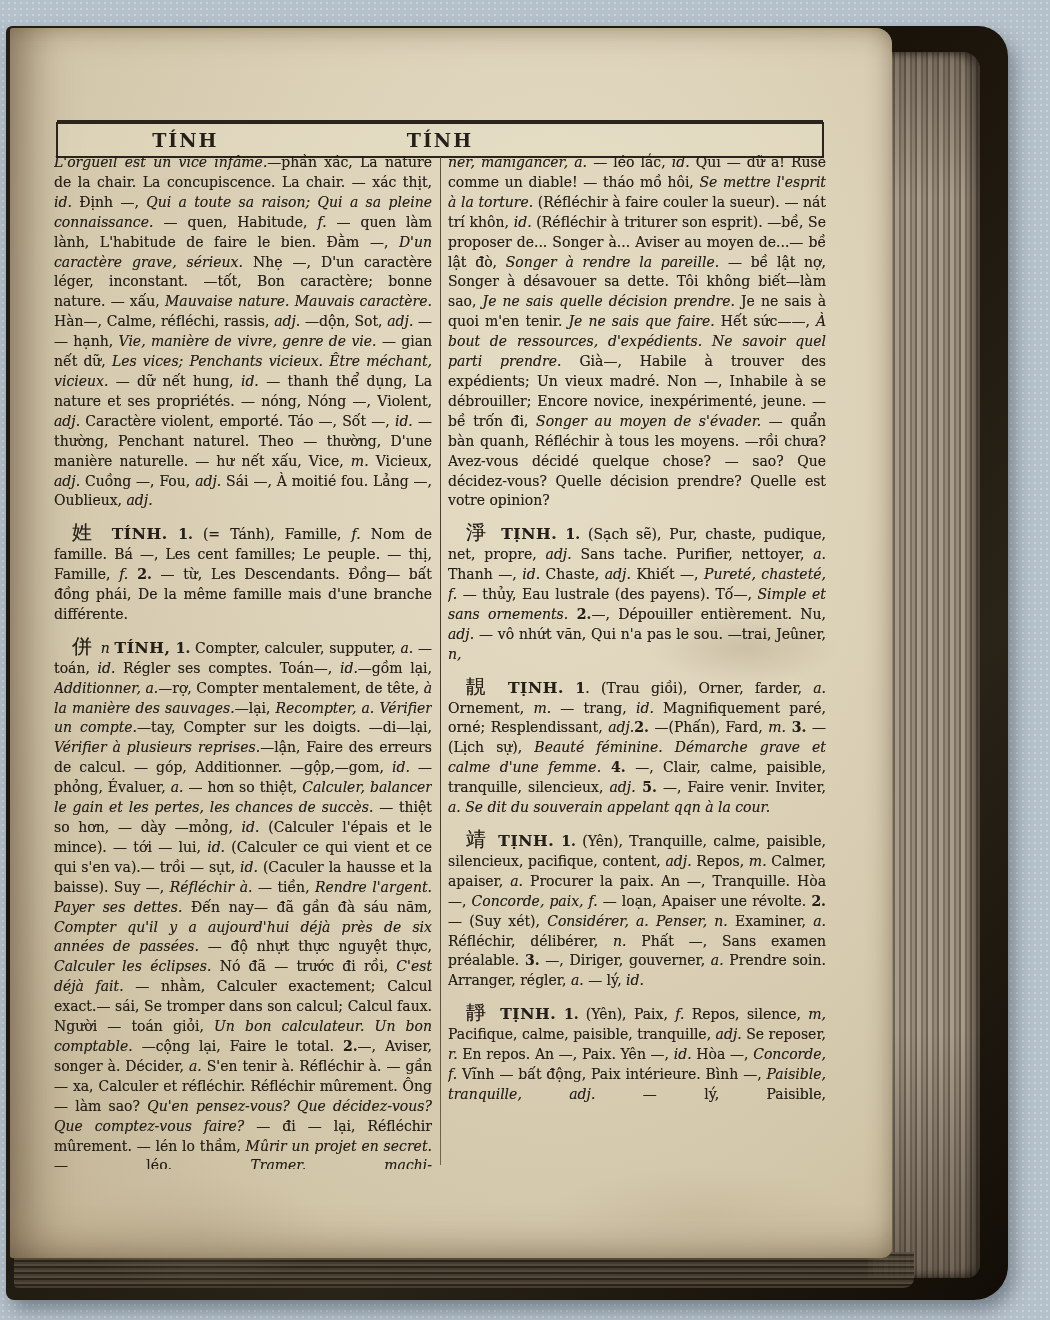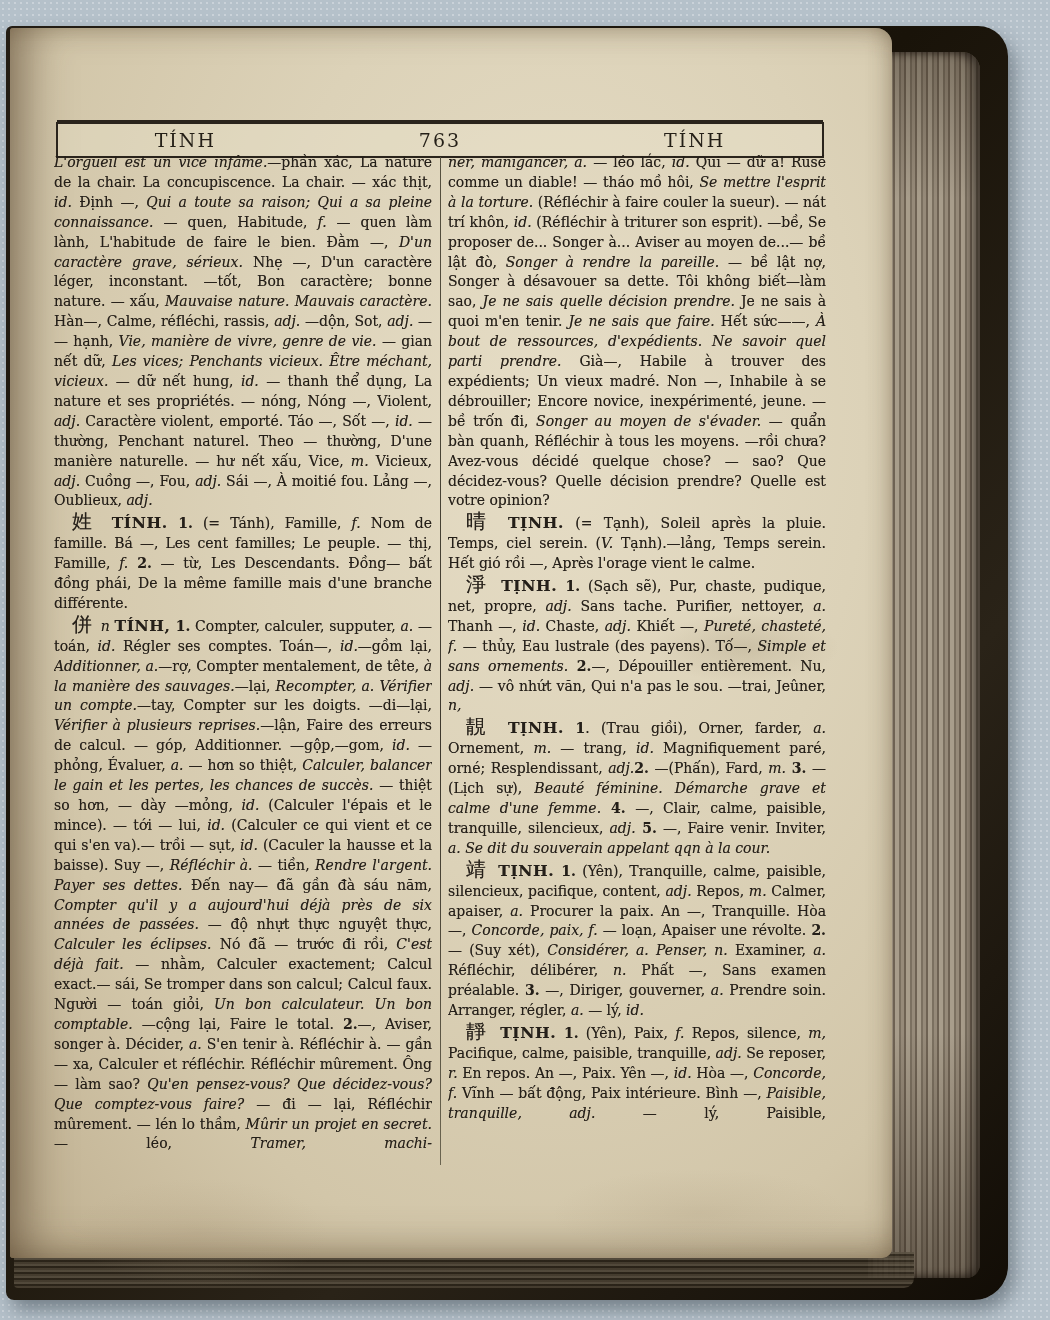--- a/index.html
+++ b/index.html
@@ -52,35 +52,35 @@
 
   
   .running-head{
     position:absolute;left:46px;top:94px;width:764px;height:32px;
     border:2px solid #2a241c;
     box-shadow:0 -3px 0 -1px #2a241c, inset 0 0 0 1px rgba(220,210,185,.4);
     display:grid;grid-template-columns:1fr 1fr 1fr;align-items:center;
     background:rgba(236,228,206,.35);
   }
   .running-head span{
-    text-align:center;font-weight:400;font-size:19px;letter-spacing:2px;color:#241f17;
+    text-align:center;font-weight:700;font-size:19px;letter-spacing:2px;color:#241f17;
   }
   
   .textblock{
     position:absolute;left:44px;top:125px;width:772px;height:1020px;
     display:flex;color:#241f19;
   }
   .col{
     width:378px;height:1016px;overflow:hidden;
     font-size:14px;line-height:19.9px;text-align:justify;
     text-shadow:0 0 0.5px rgba(45,35,25,.55);
   }
   .divider{width:1px;height:1008px;background:linear-gradient(180deg,#55503f,#3c372c 60%,#6a6450);margin:4px 7px 0 8px;}
   .col p{margin:0;padding:0;}
-  .col p.entry{text-indent:18px;}
+  .col p.entry{margin-top:11px;text-indent:18px;}
   .col p.jlast{text-align-last:justify;}
   .s0{font-style:normal;}
   .s1{font-style:italic;}
   .s2{font-weight:700;}
   .s4{font-size:20px;line-height:1;font-family:"DejaVu Sans","Liberation Sans",sans-serif;letter-spacing:1px;}
   .s5{font-weight:700;font-size:15.5px;letter-spacing:.6px;}
 </style>
 </head>
 <body>
 
@@ -89,34 +89,32 @@
   <div class="fore-edge"></div>
   <div class="bottom-edge"></div>
 
   <div class="page">
     <div class="stain a"></div>
     <div class="stain b"></div>
     <div class="stain c"></div>
 
     <div class="running-head">
       <span>TÍNH</span>
-      <span>763</span>
       <span>TÍNH</span>
     </div>
 
     <div class="textblock">
       <div class="col">
           <p class="cont"><span class="s1">L'orgueil est un vice infâme.</span><span class="s0">—phần xác, La nature de la chair. La concupiscence. La chair. — xác thịt, </span><span class="s1">id.</span><span class="s0"> Định —, </span><span class="s1">Qui a toute sa raison; Qui a sa pleine connaissance.</span><span class="s0"> — quen, Habitude, </span><span class="s1">f.</span><span class="s0"> — quen làm lành, L'habitude de faire le bien. Đằm —, </span><span class="s1">D'un caractère grave, sérieux.</span><span class="s0"> Nhẹ —, D'un caractère léger, inconstant. —tốt, Bon caractère; bonne nature. — xấu, </span><span class="s1">Mauvaise nature. Mauvais caractère.</span><span class="s0"> Hàn—, Calme, réfléchi, rassis, </span><span class="s1">adj.</span><span class="s0"> —dộn, Sot, </span><span class="s1">adj.</span><span class="s0"> — — hạnh, </span><span class="s1">Vie, manière de vivre, genre de vie.</span><span class="s0"> — gian nết dữ, </span><span class="s1">Les vices; Penchants vicieux. Être méchant, vicieux.</span><span class="s0"> — dữ nết hung, </span><span class="s1">id.</span><span class="s0"> — thanh thể dụng, La nature et ses propriétés. — nóng, Nóng —, Violent, </span><span class="s1">adj.</span><span class="s0"> Caractère violent, emporté. Táo —, Sốt —, </span><span class="s1">id.</span><span class="s0"> — thường, Penchant naturel. Theo — thường, D'une manière naturelle. — hư nết xấu, Vice, </span><span class="s1">m.</span><span class="s0"> Vicieux, </span><span class="s1">adj.</span><span class="s0"> Cuồng —, Fou, </span><span class="s1">adj.</span><span class="s0"> Sái —, À moitié fou. Lảng —, Oublieux, </span><span class="s1">adj.</span></p>
           <p class="entry"><span class="s4">姓 </span><span class="s5">TÍNH.</span><span class="s2"> 1.</span><span class="s0"> (= Tánh), Famille, </span><span class="s1">f.</span><span class="s0"> Nom de famille. Bá —, Les cent familles; Le peuple. — thị, Famille, </span><span class="s1">f.</span><span class="s2"> 2.</span><span class="s0"> — từ, Les Descendants. Đồng— bất đồng phái, De la même famille mais d'une branche différente.</span></p>
           <p class="entry jlast"><span class="s4">併 </span><span class="s1">n </span><span class="s5">TÍNH,</span><span class="s2"> 1.</span><span class="s0"> Compter, calculer, supputer, </span><span class="s1">a.</span><span class="s0"> —toán, </span><span class="s1">id.</span><span class="s0"> Régler ses comptes. Toán—, </span><span class="s1">id.</span><span class="s0">—gồm lại, </span><span class="s1">Additionner, a.</span><span class="s0">—rợ, Compter mentalement, de tête, </span><span class="s1">à la manière des sauvages.</span><span class="s0">—lại, </span><span class="s1">Recompter, a. Vérifier un compte.</span><span class="s0">—tay, Compter sur les doigts. —di—lại, </span><span class="s1">Vérifier à plusieurs reprises.</span><span class="s0">—lận, Faire des erreurs de calcul. — góp, Additionner. —gộp,—gom, </span><span class="s1">id.</span><span class="s0"> — phỏng, Évaluer, </span><span class="s1">a.</span><span class="s0"> — hơn so thiệt, </span><span class="s1">Calculer, balancer le gain et les pertes, les chances de succès.</span><span class="s0"> — thiệt so hơn, — dày —mỏng, </span><span class="s1">id.</span><span class="s0"> (Calculer l'épais et le mince). — tới — lui, </span><span class="s1">id.</span><span class="s0"> (Calculer ce qui vient et ce qui s'en va).— trồi — sụt, </span><span class="s1">id.</span><span class="s0"> (Caculer la hausse et la baisse). Suy —, </span><span class="s1">Réfléchir à.</span><span class="s0"> — tiền, </span><span class="s1">Rendre l'argent. Payer ses dettes.</span><span class="s0"> Đến nay— đã gần đà sáu năm, </span><span class="s1">Compter qu'il y a aujourd'hui déjà près de six années de passées.</span><span class="s0"> — độ nhựt thực nguyệt thực, </span><span class="s1">Calculer les éclipses.</span><span class="s0"> Nó đã — trước đi rồi, </span><span class="s1">C'est déjà fait.</span><span class="s0"> — nhằm, Calculer exactement; Calcul exact.— sái, Se tromper dans son calcul; Calcul faux. Người — toán giỏi, </span><span class="s1">Un bon calculateur. Un bon comptable.</span><span class="s0"> —cộng lại, Faire le total. </span><span class="s2">2.</span><span class="s0">—, Aviser, songer à. Décider, </span><span class="s1">a.</span><span class="s0"> S'en tenir à. Réfléchir à. — gần — xa, Calculer et réfléchir. Réfléchir mûrement. Ông — làm sao? </span><span class="s1">Qu'en pensez-vous? Que décidez-vous? Que comptez-vous faire?</span><span class="s0"> — đi — lại, Réfléchir mûrement. — lén lo thầm, </span><span class="s1">Mûrir un projet en secret.</span><span class="s0"> — léo, </span><span class="s1">Tramer, machi-</span></p>
         </div>
       <div class="divider"></div>
       <div class="col">
           <p class="cont"><span class="s1">ner, manigancer, a.</span><span class="s0"> — léo lắc, </span><span class="s1">id.</span><span class="s0"> Qui — dữ a! Rusé comme un diable! — tháo mồ hôi, </span><span class="s1">Se mettre l'esprit à la torture.</span><span class="s0"> (Réfléchir à faire couler la sueur). — nát trí khôn, </span><span class="s1">id.</span><span class="s0"> (Réfléchir à triturer son esprit). —bề, Se proposer de... Songer à... Aviser au moyen de...— bề lật đò, </span><span class="s1">Songer à rendre la pareille.</span><span class="s0"> — bề lật nợ, Songer à désavouer sa dette. Tôi không biết—làm sao, </span><span class="s1">Je ne sais quelle décision prendre.</span><span class="s0"> Je ne sais à quoi m'en tenir. </span><span class="s1">Je ne sais que faire.</span><span class="s0"> Hết sức——, </span><span class="s1">À bout de ressources, d'expédients. Ne savoir quel parti prendre.</span><span class="s0"> Già—, Habile à trouver des expédients; Un vieux madré. Non —, Inhabile à se débrouiller; Encore novice, inexpérimenté, jeune. —bề trốn đi, </span><span class="s1">Songer au moyen de s'évader.</span><span class="s0"> — quẩn bàn quanh, Réfléchir à tous les moyens. —rồi chưa? Avez-vous décidé quelque chose? — sao? Que décidez-vous? Quelle décision prendre? Quelle est votre opinion?</span></p>
-          <p class="entry"><span class="s4">晴 </span><span class="s5">TỊNH.</span><span class="s0"> (= Tạnh), Soleil après la pluie. Temps, ciel serein. (</span><span class="s1">V.</span><span class="s0"> Tạnh).—lảng, Temps serein. Hết gió rồi —, Après l'orage vient le calme.</span></p>
           <p class="entry"><span class="s4">淨 </span><span class="s5">TỊNH.</span><span class="s2"> 1.</span><span class="s0"> (Sạch sẽ), Pur, chaste, pudique, net, propre, </span><span class="s1">adj.</span><span class="s0"> Sans tache. Purifier, nettoyer, </span><span class="s1">a.</span><span class="s0"> Thanh —, </span><span class="s1">id.</span><span class="s0"> Chaste, </span><span class="s1">adj.</span><span class="s0"> Khiết —, </span><span class="s1">Pureté, chasteté, f.</span><span class="s0"> — thủy, Eau lustrale (des payens). Tố—, </span><span class="s1">Simple et sans ornements.</span><span class="s2"> 2.</span><span class="s0">—, Dépouiller entièrement. Nu, </span><span class="s1">adj.</span><span class="s0"> — vô nhứt văn, Qui n'a pas le sou. —trai, Jeûner, </span><span class="s1">n,</span></p>
           <p class="entry"><span class="s4">靚 </span><span class="s5">TỊNH.</span><span class="s2"> 1</span><span class="s0">. (Trau giồi), Orner, farder, </span><span class="s1">a.</span><span class="s0"> Ornement, </span><span class="s1">m.</span><span class="s0"> — trang, </span><span class="s1">id.</span><span class="s0"> Magnifiquement paré, orné; Resplendissant, </span><span class="s1">adj.</span><span class="s2">2.</span><span class="s0"> —(Phấn), Fard, </span><span class="s1">m.</span><span class="s2"> 3.</span><span class="s0"> —(Lịch sự), </span><span class="s1">Beauté féminine. Démarche grave et calme d'une femme.</span><span class="s2"> 4.</span><span class="s0"> —, Clair, calme, paisible, tranquille, silencieux, </span><span class="s1">adj.</span><span class="s2"> 5.</span><span class="s0"> —, Faire venir. Inviter, </span><span class="s1">a.</span><span class="s1"> Se dit du souverain appelant qqn à la cour.</span></p>
           <p class="entry"><span class="s4">靖 </span><span class="s5">TỊNH.</span><span class="s2"> 1.</span><span class="s0"> (Yên), Tranquille, calme, paisible, silencieux, pacifique, content, </span><span class="s1">adj.</span><span class="s0"> Repos, </span><span class="s1">m.</span><span class="s0"> Calmer, apaiser, </span><span class="s1">a.</span><span class="s0"> Procurer la paix. An —, Tranquille. Hòa —, </span><span class="s1">Concorde, paix, f.</span><span class="s0"> — loạn, Apaiser une révolte. </span><span class="s2">2.</span><span class="s0"> — (Suy xét), </span><span class="s1">Considérer, a. Penser, n.</span><span class="s0"> Examiner, </span><span class="s1">a.</span><span class="s0"> Réfléchir, délibérer, </span><span class="s1">n.</span><span class="s0"> Phất —, Sans examen préalable. </span><span class="s2">3.</span><span class="s0"> —, Diriger, gouverner, </span><span class="s1">a.</span><span class="s0"> Prendre soin. Arranger, régler, </span><span class="s1">a.</span><span class="s0"> — lý, </span><span class="s1">id.</span></p>
           <p class="entry jlast"><span class="s4">靜 </span><span class="s5">TỊNH.</span><span class="s2"> 1.</span><span class="s0"> (Yên), Paix, </span><span class="s1">f.</span><span class="s0"> Repos, silence, </span><span class="s1">m,</span><span class="s0"> Pacifique, calme, paisible, tranquille, </span><span class="s1">adj.</span><span class="s0"> Se reposer, </span><span class="s1">r.</span><span class="s0"> En repos. An —, Paix. Yên —, </span><span class="s1">id.</span><span class="s0"> Hòa —, </span><span class="s1">Concorde, f.</span><span class="s0"> Vĩnh — bất động, Paix intérieure. Bình —, </span><span class="s1">Paisible, tranquille, adj.</span><span class="s0"> — lý, Paisible,</span></p>
         </div>
     </div>
   </div>
 </div>
 
 </body></html>

